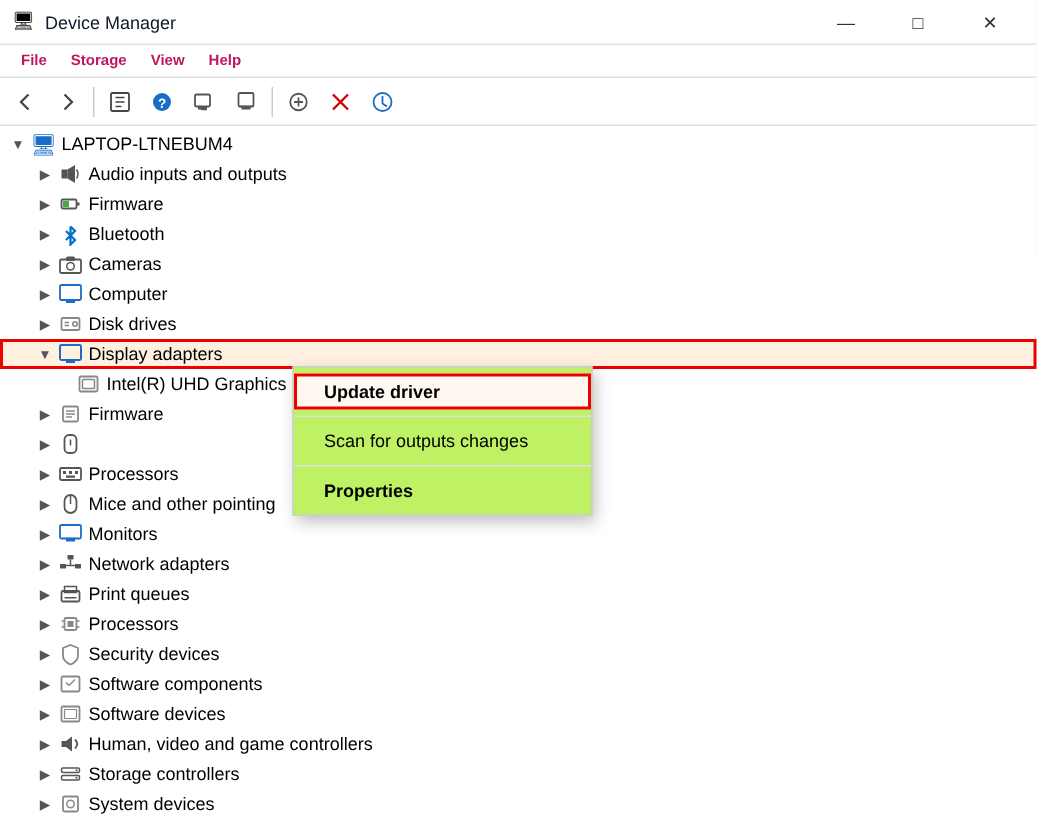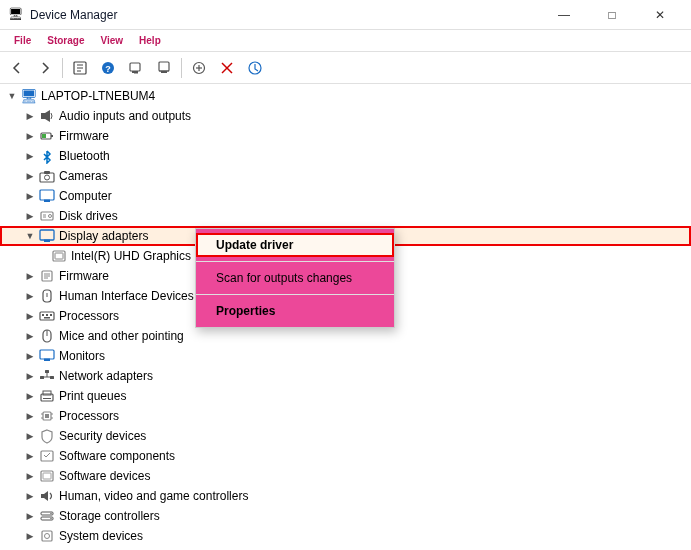--- a/index.html
+++ b/index.html
@@ -169,26 +169,27 @@
     .icon-security { color: #888; font-size: 13px; }
     .icon-software { color: #888; font-size: 13px; }
     .icon-sound { color: #555; font-size: 13px; }
     .icon-storage { color: #555; font-size: 13px; }
     .icon-system { color: #888; font-size: 13px; }
     .icon-usb { color: #555; font-size: 12px; }
 
     
     .context-menu {
       position: absolute;
-      background: #ec4899;
+      background: #bef264;
       border: 1px solid #ccc;
       box-shadow: 2px 4px 10px rgba(0,0,0,0.25);
       min-width: 200px;
       z-index: 100;
       padding: 4px 0;
+      margin-top: 16px;
     }
     .ctx-item {
       padding: 5px 20px;
       cursor: pointer;
       font-size: 12px;
       color: #000;
       white-space: nowrap;
     }
     .ctx-item.highlighted-item {
       font-weight: bold;
@@ -407,21 +408,20 @@
     </div>
 
     <div class="tree-item" style="padding-left:22px;">
       <span class="expand-icon">▶</span>
       <span class="item-icon icon-hid">
         <svg width="16" height="16" viewBox="0 0 16 16">
             <rect x="4" y="2" width="8" height="12" rx="3" fill="none" stroke="#555" stroke-width="1.2"></rect>
             <line x1="8" y1="5" x2="8" y2="9" stroke="#555" stroke-width="1"></line>
           </svg>
       </span>
-      <span class="item-label">Human Interface Devices</span>
     </div>
 
     <div class="tree-item" style="padding-left:22px;">
       <span class="expand-icon">▶</span>
       <span class="item-icon icon-keyboard">
         <svg width="16" height="16" viewBox="0 0 16 16">
             <rect x="1" y="4" width="14" height="8" rx="1" fill="none" stroke="#555" stroke-width="1.2"></rect>
             <rect x="3" y="6" width="2" height="2" fill="#555"></rect>
             <rect x="7" y="6" width="2" height="2" fill="#555"></rect>
             <rect x="11" y="6" width="2" height="2" fill="#555"></rect>

